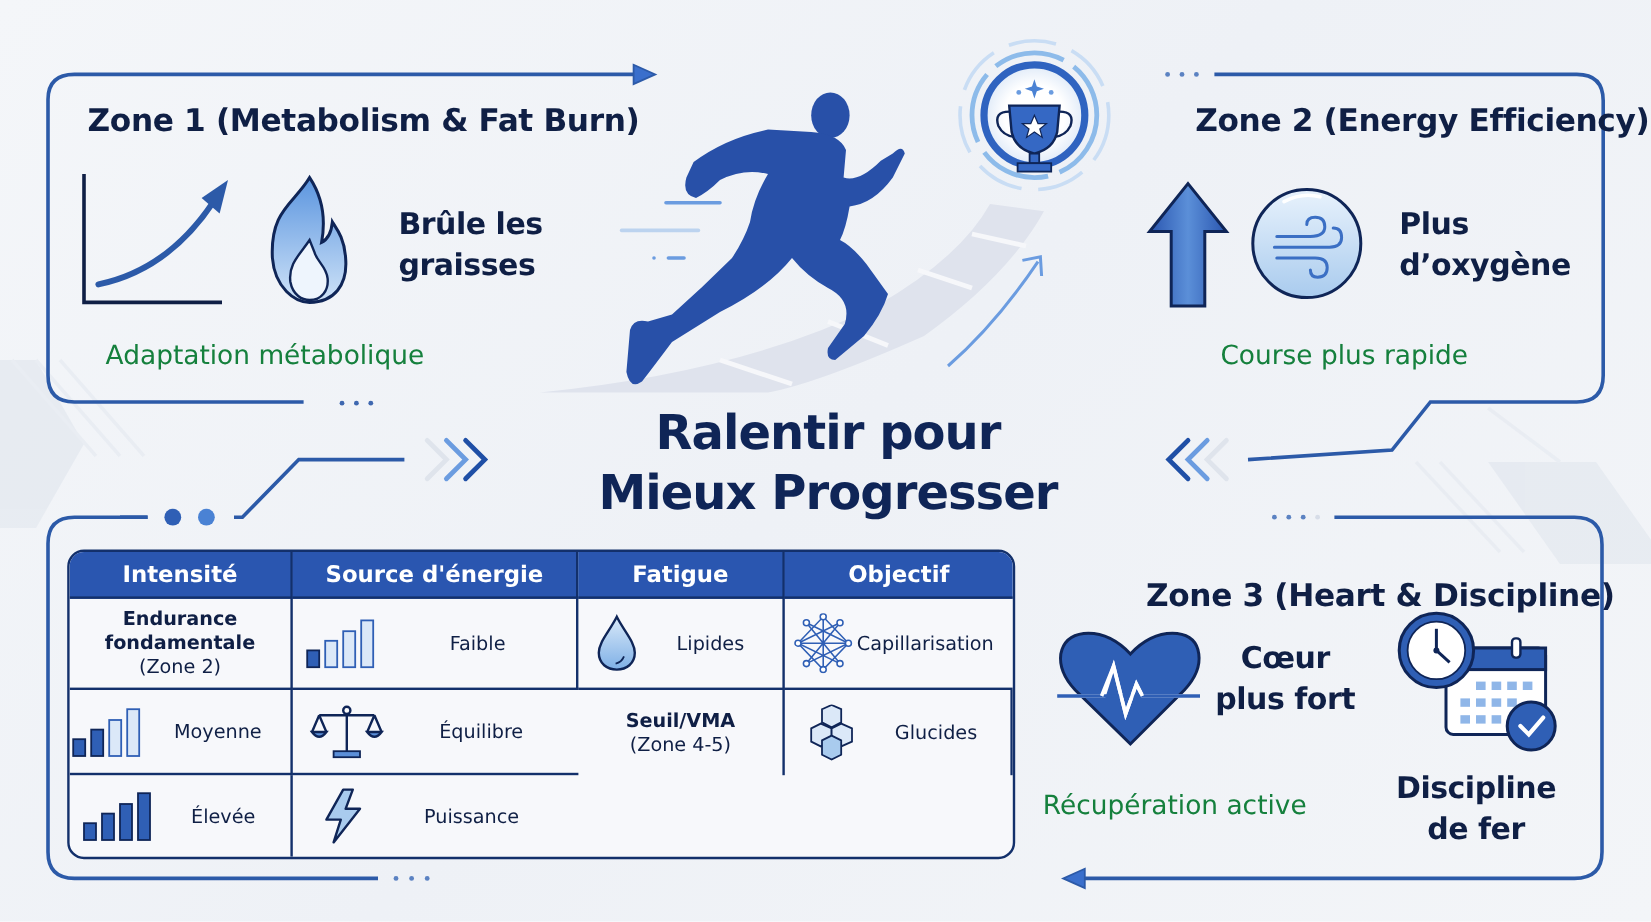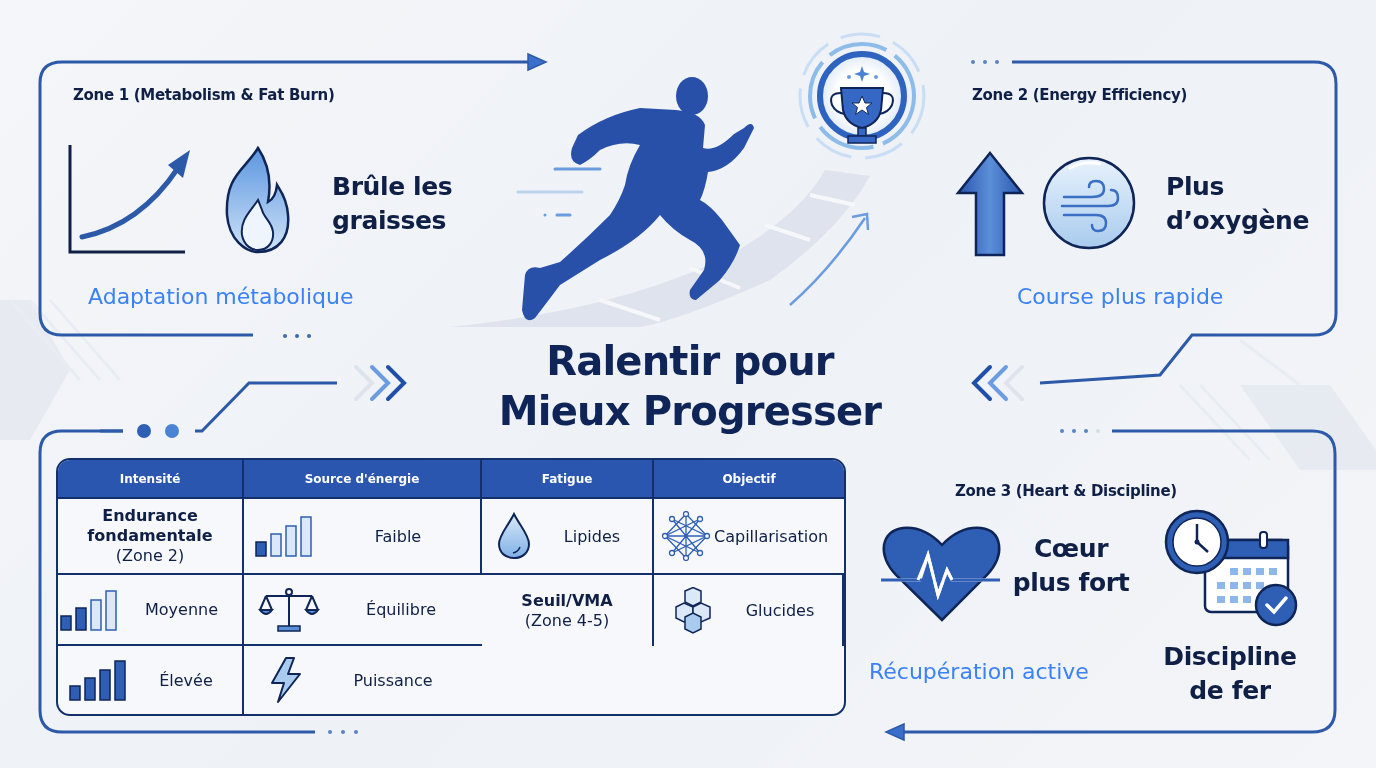--- a/index.html
+++ b/index.html
@@ -6,43 +6,43 @@
   html, body { width: 1376px; height: 768px; overflow: hidden; }
   body {
     font-family: "DejaVu Sans", sans-serif;
     background: linear-gradient(135deg, #f4f6f9 0%, #eef1f6 50%, #f3f5f8 100%);
     color: #0f1f45;
     position: relative;
   }
   .abs { position: absolute; }
   svg.overlay { position: absolute; left: 0; top: 0; }
 
-  .zone-title { font-weight: bold; font-size: 15px; color: #0f1f45; letter-spacing: -0.3px; white-space: nowrap; }
+  .zone-title { font-weight: bold; font-size: 26px; color: #0f1f45; letter-spacing: -0.3px; white-space: nowrap; }
   .big-label { font-weight: bold; font-size: 25px; line-height: 34px; color: #0f1f45; letter-spacing: -0.4px; }
-  .sub-label { font-size: 22px; color: #3b82f6; white-space: nowrap; }
+  .sub-label { font-size: 22px; color: #15803d; white-space: nowrap; }
 
   .main-title {
     font-family: "DejaVu Sans", sans-serif;
     font-weight: bold; font-size: 40px; line-height: 50px;
     color: #0f2557; text-align: center; letter-spacing: -0.8px;
   }
 
   
   .tbl {
     position: absolute; left: 56px; top: 458px; width: 790px; height: 258px;
     border: 2.5px solid #13306b; border-radius: 14px; overflow: hidden; background: #f7f8fb;
   }
   .tbl-grid {
     display: grid;
     grid-template-columns: 186px 238px 172px 1fr;
     grid-template-rows: 39px 76px 71px 1fr;
     width: 100%; height: 100%;
   }
   .th {
-    background: #2a56b0; color: #fff; font-weight: bold; font-size: 12px;
+    background: #2a56b0; color: #fff; font-weight: bold; font-size: 19px;
     display: flex; align-items: center; justify-content: center;
     border-right: 2px solid #13306b; border-bottom: 2.5px solid #13306b;
   }
   .td {
     border-right: 2px solid #13306b; border-bottom: 2.5px solid #13306b;
     display: flex; align-items: center; font-size: 16px; color: #0f1f45;
   }
   .th.last, .td.last { border-right: none; }
   .td.lastrow { border-bottom: none; }
   .td.intensity { flex-direction: column; justify-content: center; text-align: center; line-height: 20px; }
@@ -253,21 +253,21 @@
   </g>
 </svg>
 
 <div class="abs zone-title" style="left:73px; top:86px;">Zone 1 (Metabolism &amp; Fat Burn)</div>
 <div class="abs big-label" style="left:332px; top:170px;">
   <div>Brûle les</div>
   <div>graisses</div>
 </div>
 <div class="abs sub-label" style="left:88px; top:284px;">Adaptation métabolique</div>
 
-<div class="abs zone-title" style="left:972px; top:86px;">Zone 2 (Energy Efficiency)</div>
+<div class="abs zone-title" style="left:996px; top:86px;">Zone 2 (Energy Efficiency)</div>
 <div class="abs big-label" style="left:1166px; top:170px;">
   <div>Plus</div>
   <div>d’oxygène</div>
 </div>
 <div class="abs sub-label" style="left:1017px; top:284px;">Course plus rapide</div>
 
 <div class="abs main-title" style="left:440px; top:336px; width:500px;">
   <div>Ralentir pour</div>
   <div>Mieux Progresser</div>
 </div>

